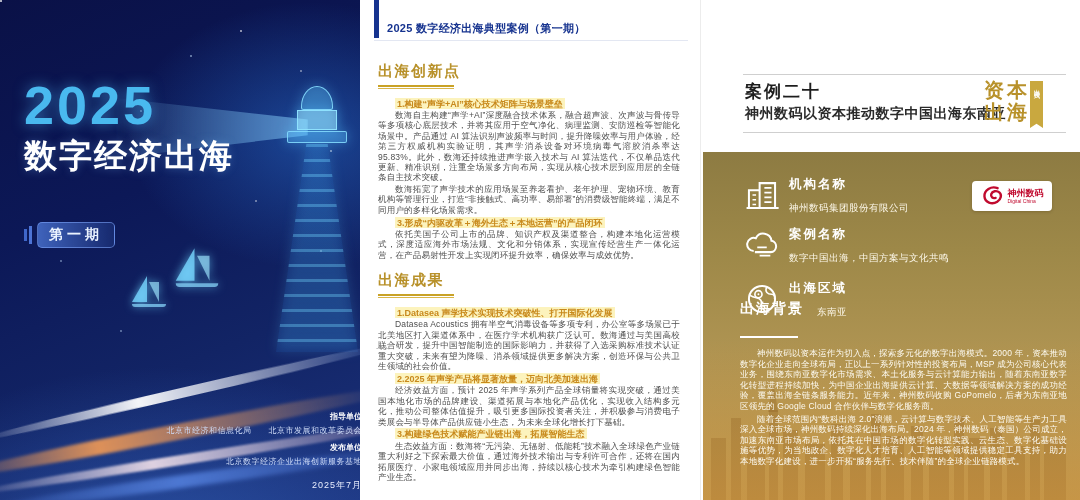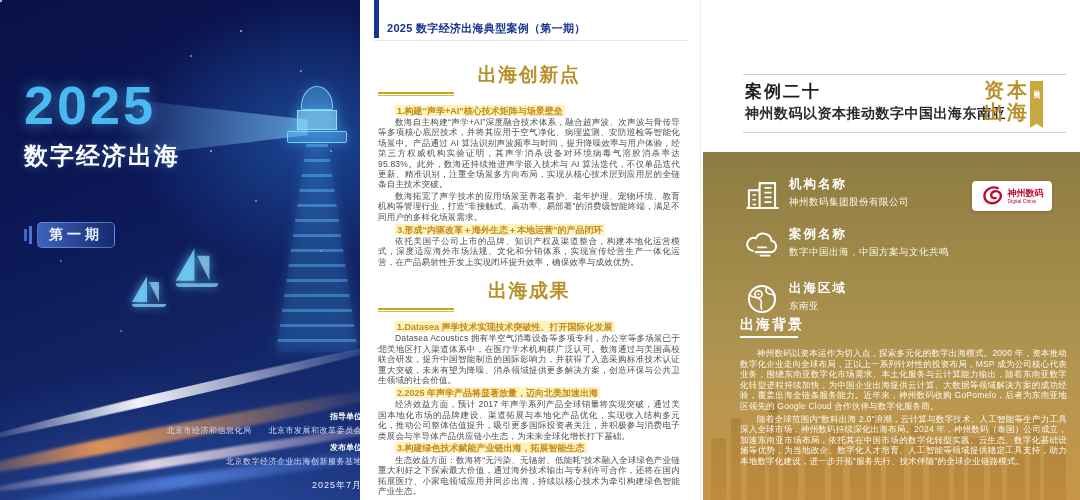--- a/index.html
+++ b/index.html
@@ -46,40 +46,40 @@
   .t1 { left:-30px; top:386px; width:440px; height:10px; transform:rotate(-13deg); filter:blur(.6px);
     background:linear-gradient(90deg, rgba(255,255,255,0), rgba(255,255,255,0.95) 38%, rgba(165,195,255,0.12) 90%); }
   .t2 { left:-55px; top:423px; width:475px; height:16px; transform:rotate(-11deg); filter:blur(1.6px);
     background:linear-gradient(90deg, rgba(255,150,70,0), rgba(255,160,82,0.85) 32%, rgba(255,205,155,0.08) 88%); }
   .t3 { left:-40px; top:452px; width:480px; height:10px; transform:rotate(-9deg); filter:blur(1px);
     background:linear-gradient(90deg, rgba(255,210,220,0), rgba(255,235,240,0.85) 40%, rgba(255,170,190,0.1) 90%); }
   .t4 { left:-30px; top:472px; width:465px; height:13px; transform:rotate(-8deg); filter:blur(2.2px);
     background:linear-gradient(90deg, rgba(95,145,255,0), rgba(105,155,255,0.6) 45%, rgba(95,145,255,0.05) 92%); }
   .cover-year { position:absolute; left:24px; top:74px; font-size:54px; font-weight:bold;
     color:#49b9ef; letter-spacing:3px; text-shadow:0 0 14px rgba(80,190,255,0.55); }
-  .cover-title { position:absolute; left:24px; top:141px; font-size:24px; font-weight:bold;
+  .cover-title { position:absolute; left:24px; top:141px; font-size:33px; font-weight:bold;
     color:#ffffff; letter-spacing:2px; line-height:29px; text-shadow:0 0 8px rgba(120,190,255,0.35); }
   .issue { position:absolute; left:24px; top:222px; display:flex; align-items:center; }
   .issue .bar1 { width:3px; height:12px; background:#3f66c9; margin-right:2px; }
   .issue .bar2 { width:3px; height:18px; background:#4d74d6; margin-right:5px; }
   .issue .pill { padding:3px 11px; font-size:14px; font-weight:bold; color:#eaf3ff; letter-spacing:4px;
     background:linear-gradient(90deg, rgba(72,112,205,0.85), rgba(40,70,150,0.35));
     border:1px solid rgba(130,170,255,0.55); border-radius:5px; }
   .credits { position:absolute; left:2px; bottom:8px; width:100%; text-align:right; color:#dfe8ff; }
   .credits .lab { font-size:8px; font-weight:bold; color:#ffffff; margin-top:6px; }
   .credits .org { font-size:8px; color:#cfdcf8; margin-top:3px; letter-spacing:0.5px; }
   .credits .date { font-size:9px; color:#e8eeff; margin-top:12px; letter-spacing:1px; }
 
   
   .pg-mid { position:absolute; left:360px; top:0; width:340px; height:368px; background:#fff; }
   .mid-bar { position:absolute; left:14px; top:0; width:5px; height:38px; background:#16338f; }
   .mid-head { position:absolute; left:27px; top:21px; font-size:11px; font-weight:bold; color:#16338f; letter-spacing:0.3px; }
   .mid-rule { position:absolute; left:14px; top:40px; width:314px; border-top:1px solid #e3e7f2; }
   .mid-body { position:absolute; left:18px; top:62px; width:302px; }
-  .sec-title { font-size:19px; font-weight:bold; color:#b8912a; letter-spacing:1.5px;text-align:center; }
+  .sec-title { font-size:15px; font-weight:bold; color:#b8912a; letter-spacing:1.5px; }
   .sec-rule { width:76px; height:4px; border-top:2px solid #c9a227; border-bottom:1px solid #d9b64a; margin:4px 0 9px; }
   .sub { font-size:9px; font-weight:bold; color:#c8891c; padding-left:17px; line-height:11px; margin-top:2px; }
   .sub span { background:#fcf3bd; padding:0.5px 2px;margin-top:40px; }
   .para { font-size:8.5px; line-height:10.4px; color:#4f4f4f; text-align:justify; text-indent:2em;
     letter-spacing:0.2px; margin:1px 0 1px; }
   .sec2 { margin-top:11px; }
   .pgnum { position:absolute; left:16px; bottom:16px; font-size:7.5px; color:#9a9a9a; }
 
   
   .pg-right { position:absolute; left:700px; top:0; width:380px; height:500px; background:#fff; }
@@ -96,27 +96,27 @@
   .ribbon span { writing-mode:vertical-rl; font-size:6.5px; color:#fff; letter-spacing:1px; margin-top:3px; }
   .gold { position:absolute; left:3px; top:152px; width:377px; height:348px; overflow:hidden;
     background:linear-gradient(180deg,#8d7b42 0%, #9d8848 28%, #af9452 58%, #bb9f59 100%); }
   .gold-glow { position:absolute; left:0; bottom:0; width:100%; height:160px;
     background:linear-gradient(to top, rgba(208,142,56,0.55), rgba(208,142,56,0)); }
   .skyline { position:absolute; left:0; bottom:0; width:377px; height:130px; }
   .inforow { position:absolute; left:40px; display:flex; }
   .r1 { top:24px; } .r2 { top:74px; } .r3 { top:128px; }
   .info-icon { width:38px; height:38px; flex:0 0 38px; margin-right:8px; }
   .info-txt .lab { font-size:12.5px; font-weight:bold; color:#ffffff; letter-spacing:2px; }
-  .info-txt .val { font-size:9.5px; color:#fdf8ea; margin-top:3px; letter-spacing:0.5px; }
+  .info-txt .val { font-size:9.5px; color:#fdf8ea; margin-top:9px; letter-spacing:0.5px;text-align:right; }
   .logo-box { position:absolute; left:269px; top:29px; width:80px; height:30px; background:#fff;
     border-radius:4px; display:flex; align-items:center; justify-content:center; box-shadow:0 1px 3px rgba(60,40,0,0.25); }
   .logo-swirl { width:24px; height:24px; margin-right:3px; }
   .logo-zh { font-size:9px; font-weight:bold; color:#c00a2e; line-height:10px; }
   .logo-en { font-size:5px; color:#c00a2e; line-height:6px; }
-  .bg-title { position:absolute; left:37px; top:164px; font-size:14px; font-weight:bold; color:#fff; letter-spacing:2px; }
+  .bg-title { position:absolute; left:37px; top:148px; font-size:14px; font-weight:bold; color:#fff; letter-spacing:2px; }
   .bg-underline { position:absolute; left:37px; top:184px; width:58px; height:2px; background:#fff; }
   .bg-paras { position:absolute; left:37px; top:196px; width:327px; }
   .bg-paras p { font-size:8.5px; line-height:10.6px; color:#fdfaf0; text-align:justify; text-indent:2em;
     letter-spacing:0.2px; margin-bottom:2px; }
 </style>
 </head>
 <body>
 
 <div id="stage">
 
@@ -179,21 +179,21 @@
 
       <div class="sec-title sec2">出海成果</div>
       <div class="sec-rule"></div>
 
       <div class="sub">
         <span>1.Datasea 声学技术实现技术突破性、打开国际化发展</span></div>
       <p class="para">Datasea Acoustics 拥有半空气消毒设备等多项专利，办公室等多场景已于北美地区打入渠道体系中，在医疗学术机构获广泛认可。数海通过与美国高校联合研发，提升中国智能制造的国际影响力，并获得了入选采购标准技术认证重大突破，未来有望为降噪、消杀领域提供更多解决方案，创造环保与公共卫生领域的社会价值。</p>
 
       <div class="sub">
         <span>2.2025 年声学产品将显著放量，迈向北美加速出海</span></div>
-      <p class="para">经济效益方面，预计 2017 年声学系列产品全球销量将实现突破，通过美国本地化市场的品牌建设、渠道拓展与本地化产品优化，实现收入结构多元化，推动公司整体估值提升，吸引更多国际投资者关注，并积极参与消费电子类展会与半导体产品供应链小生态，为未来全球化增长打下基础。</p>
+      <p class="para">经济效益方面，预计 2025 年声学系列产品全球销量将实现突破，通过美国本地化市场的品牌建设、渠道拓展与本地化产品优化，实现收入结构多元化，推动公司整体估值提升，吸引更多国际投资者关注，并积极参与消费电子类展会与半导体产品供应链小生态，为未来全球化增长打下基础。</p>
 
       <div class="sub">
         <span>3.构建绿色技术赋能产业链出海，拓展智能生态</span></div>
       <p class="para">生态效益方面：数海将“无污染、无辐射、低能耗”技术融入全球绿色产业链重大利好之下探索最大价值，通过海外技术输出与专利许可合作，还将在国内拓展医疗、小家电领域应用并同步出海，持续以核心技术为牵引构建绿色智能产业生态。</p>
     </div>
 
     <div class="pgnum">-46-</div>
   </div>
 
   <div class="pg-right">

